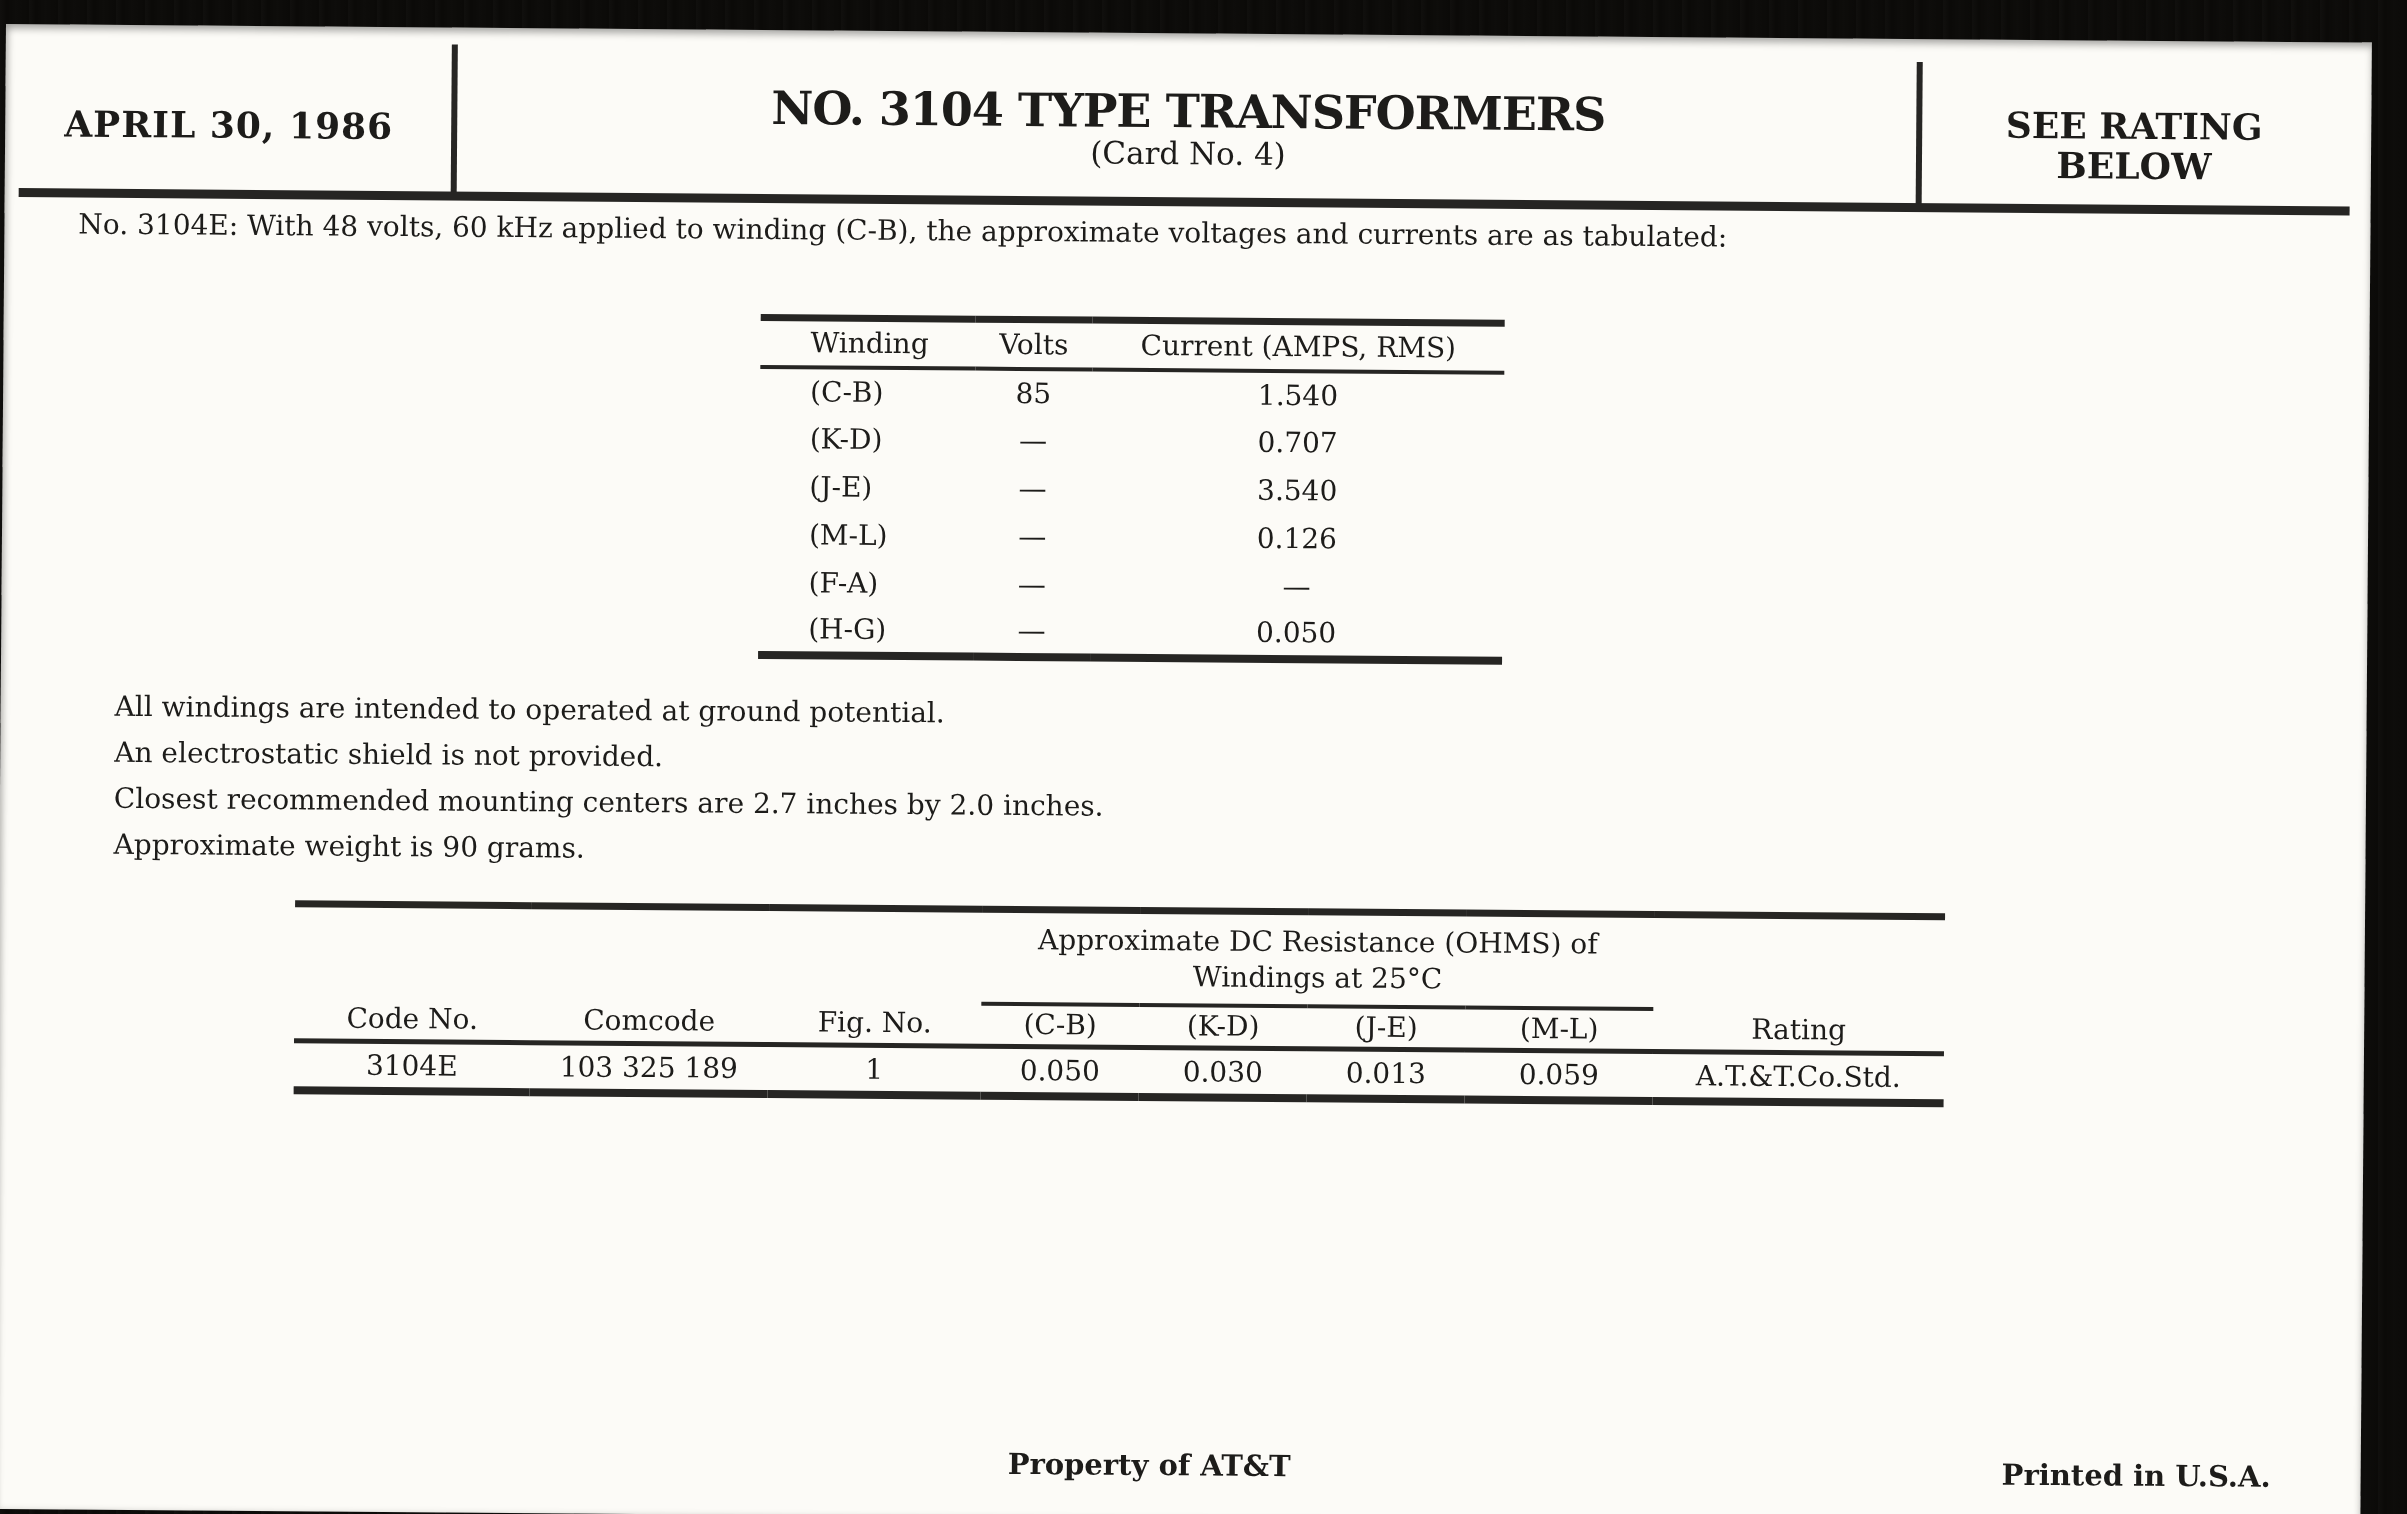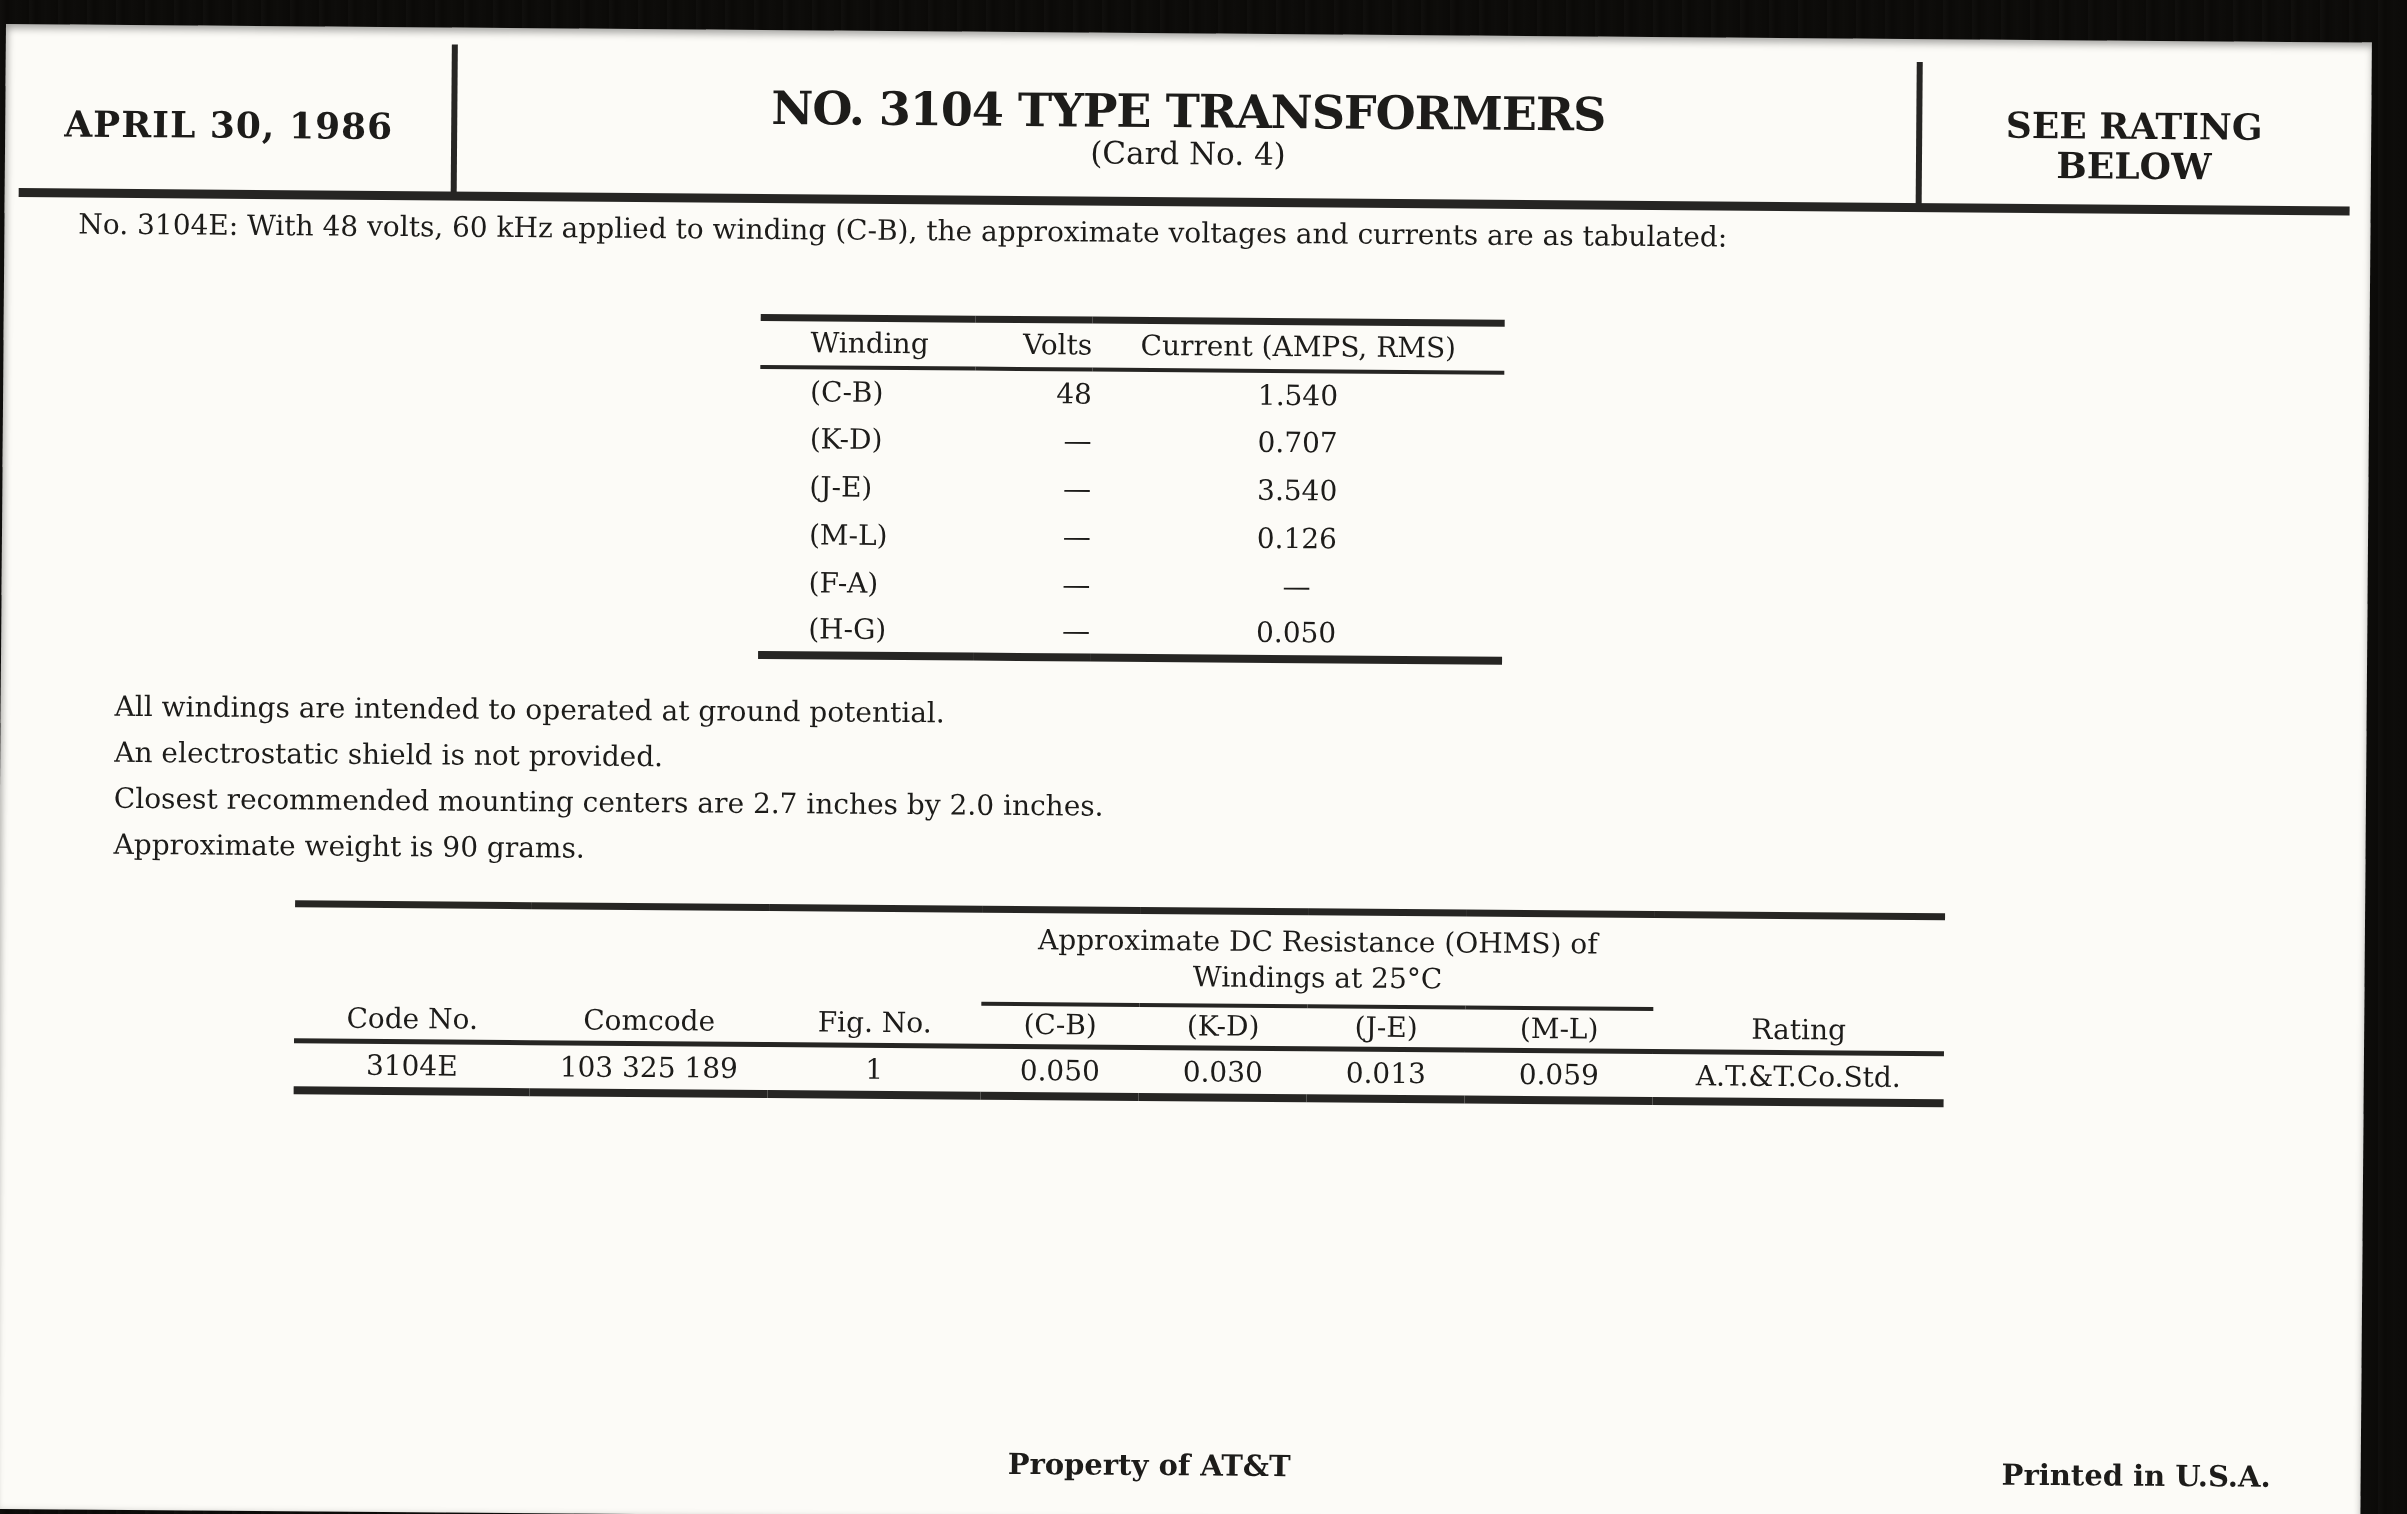--- a/index.html
+++ b/index.html
@@ -66,21 +66,21 @@
   .voltage-table table{
     border-top:7px solid var(--rule);
     border-bottom:8px solid var(--rule);
   }
   .voltage-table th{
     height:49px;font-weight:normal;font-size:28px;
     border-bottom:4px solid var(--rule);vertical-align:middle;
   }
   .voltage-table td{height:48px;font-size:28px;vertical-align:middle;}
   .col-winding{width:215px;text-align:left;padding-left:50px;}
-  .col-volts{width:117px;text-align:right;}
+  .col-volts{width:117px;text-align:center;}
   .col-current{width:413px;text-align:center;}
 
   
   .notes{left:114px;top:659px;font-size:28px;line-height:46px;}
 
   
   .resistance-table{left:296px;top:874px;width:1650px;}
   .resistance-table table{
     border-top:7px solid var(--rule);
     border-bottom:8px solid var(--rule);
@@ -127,21 +127,21 @@
       <thead>
         <tr>
           <th class="col-winding">Winding</th>
           <th class="col-volts">Volts</th>
           <th class="col-current">Current (AMPS, RMS)</th>
         </tr>
       </thead>
       <tbody>
         <tr>
           <td class="col-winding">(C-B)</td>
-          <td class="col-volts">48</td>
+          <td class="col-volts">85</td>
           <td class="col-current">1.540</td>
         </tr>
         <tr>
           <td class="col-winding">(K-D)</td>
           <td class="col-volts">—</td>
           <td class="col-current">0.707</td>
         </tr>
         <tr>
           <td class="col-winding">(J-E)</td>
           <td class="col-volts">—</td>

